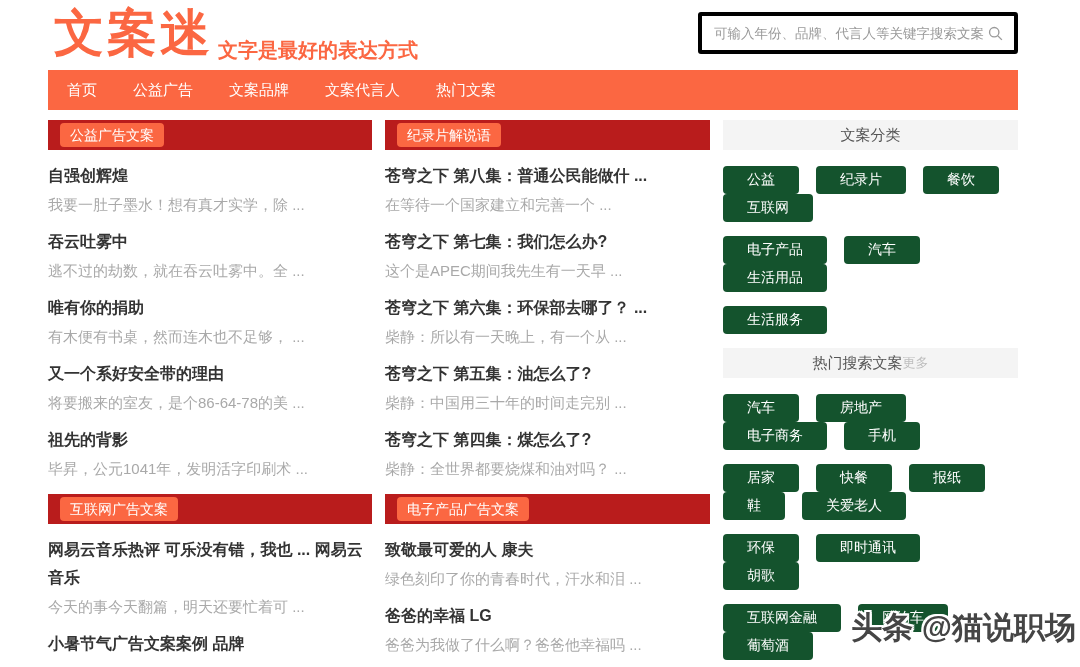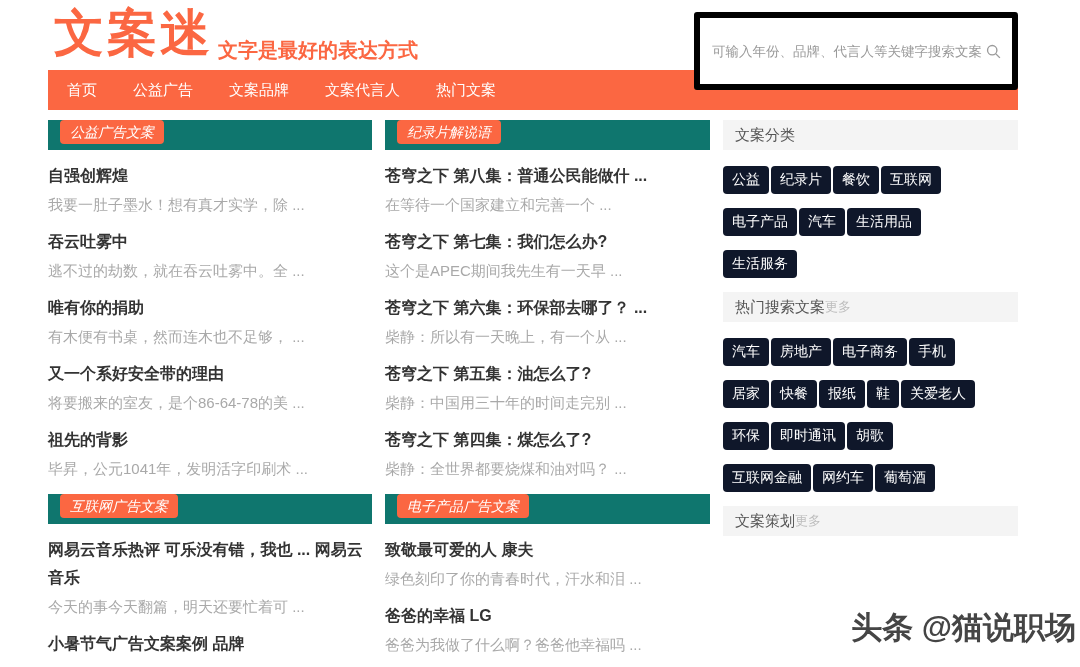--- a/index.html
+++ b/index.html
@@ -2,48 +2,48 @@
 <html><head>
 <meta charset="utf-8">
 <style>
   html,body{margin:0;padding:0;background:#fff;}
   .page{position:relative;width:1080px;height:667px;overflow:hidden;background:#fff;
         font-family:"Liberation Sans","DejaVu Sans",sans-serif;}
   
   .header{position:relative;height:70px;}
   .logo{position:absolute;left:54px;top:0px;font-size:50px;font-weight:bold;color:#fb6742;letter-spacing:3px;}
   .tagline{position:absolute;left:218px;top:37px;font-size:20px;font-weight:bold;color:#fb6742;}
-  .search{position:absolute;right:62px;top:12px;width:292px;height:34px;border:6px solid #000000;border-radius:3px;
-          display:flex;align-items:center;padding:16px 10px;background:#fff;}
+  .search{position:absolute;right:62px;top:12px;width:292px;height:34px;border:4px solid #000000;border-radius:3px;
+          display:flex;align-items:center;padding:0 10px;background:#fff;}
   .search input{border:none;outline:none;flex:1;font-size:13.5px;color:#333;background:transparent;}
   .search input::placeholder{color:#999;}
   .search-ic{width:17px;height:17px;flex:0 0 auto;cursor:pointer;}
   
   .navbar{margin:0 62px 0 48px;height:40px;background:#fb6742;display:flex;align-items:center;}
   .nav-item{color:#fff;font-size:15px;padding:0 17px;margin-left:2px;line-height:40px;text-decoration:none;cursor:pointer;}
   
   .main{display:flex;margin:10px 62px 0 48px;}
   .col{width:324px;margin-right:13px;}
   .col-mid{width:325px;margin-right:13px;}
   .sidebar{width:295px;}
   
-  .section-bar{height:30px;background:#0f766e;display:flex;align-items:flex-start;margin-bottom:2px;font-style:italic;}
+  .section-bar{height:30px;background:#b91c1c;display:flex;align-items:center;margin-bottom:2px;}
   .section-badge{background:#fb6742;color:#fff;font-size:14px;padding:5px 10px;border-radius:4px;margin-left:12px;line-height:1;cursor:pointer;white-space:nowrap;}
   
   .articles{padding:10px 0 2px;}
   .article{margin-bottom:13px;}
   .article-title{font-size:16px;font-weight:bold;color:#333;line-height:28px;cursor:pointer;}
   .article-desc{font-size:15px;color:#a9a9a9;line-height:20px;margin-top:5px;white-space:nowrap;overflow:hidden;}
   
-  .side-head{height:30px;background:#f4f4f4;display:flex;align-items:center;justify-content:flex-start;padding:0 12px;}
+  .side-head{height:30px;background:#f4f4f4;display:flex;align-items:center;justify-content:center;padding:0 12px;}
   .side-title{font-size:15px;color:#555;}
   .more{font-size:13px;color:#bdbdbd;cursor:pointer;text-decoration:none;}
   .tags{padding:16px 0 0;}
   .tag-row{margin-bottom:14px;}
-  .tag{display:inline-block;background:#0f172a;color:#fff;font-size:14px;padding:5px 9px;border-radius:4px;margin-right:2px;cursor:pointer;white-space:nowrap;}
+  .tag{display:inline-block;background:#14532d;color:#fff;font-size:14px;padding:5px 24px;border-radius:4px;margin-right:17px;cursor:pointer;white-space:nowrap;}
   .side-articles{padding:8px 0 0;}
   .side-articles .article{margin-bottom:8px;}
   
   .watermark{position:absolute;right:4px;bottom:18px;font-size:31px;font-weight:bold;color:#454545;white-space:nowrap;
      text-shadow:-2px -2px 0 #fff,2px -2px 0 #fff,-2px 2px 0 #fff,2px 2px 0 #fff,0 -2px 0 #fff,0 2px 0 #fff,-2px 0 0 #fff,2px 0 0 #fff;}
 </style>
 </head>
 <body>
 
 <div class="page">

